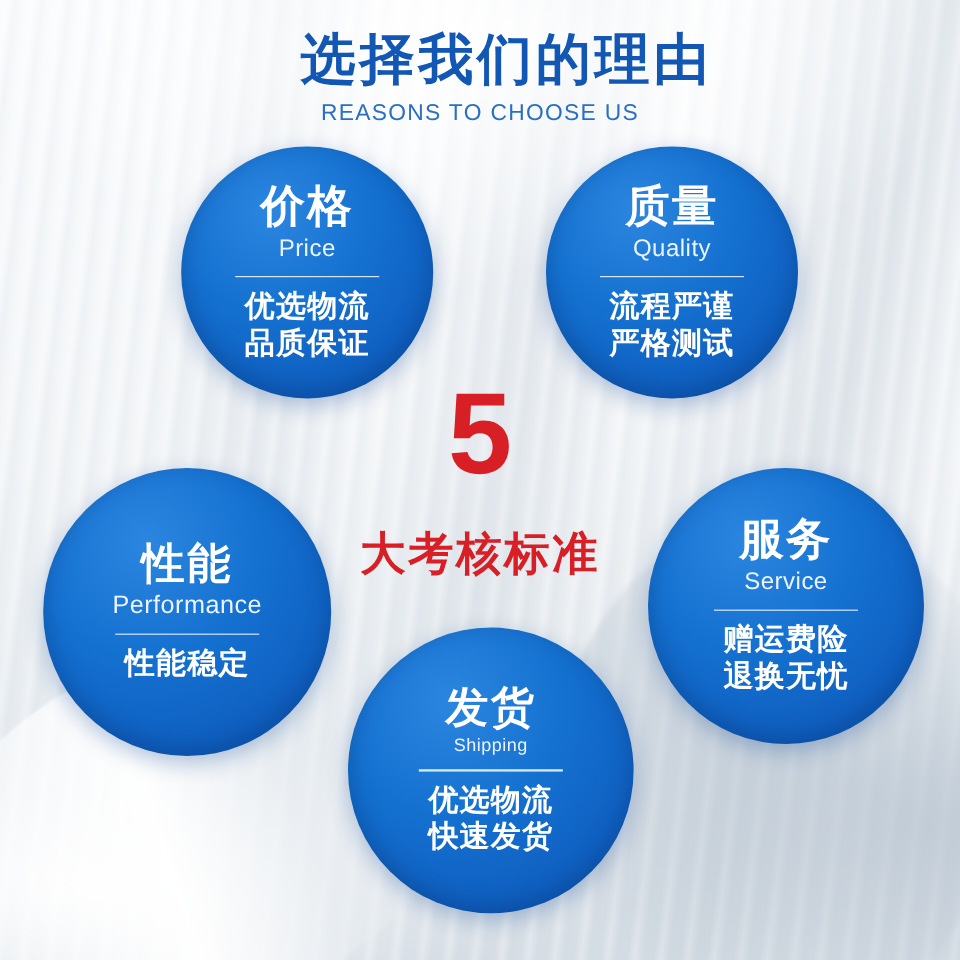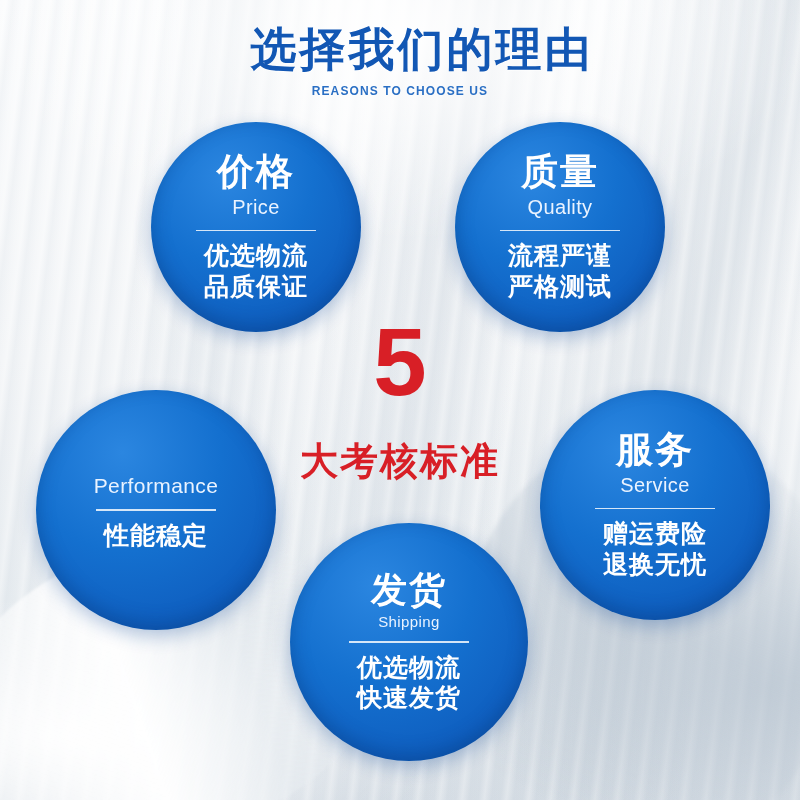--- a/index.html
+++ b/index.html
@@ -57,24 +57,24 @@
     font-size:46px;
     font-weight:bold;
     color:#1257b4;
     letter-spacing:3px;
     line-height:1;
     text-shadow:0 1px 0 rgba(255,255,255,.7);
     padding-left:44px;
   }
   .subtitle {
     margin-top:12px;
-    font-size:12px;
+    font-size:19px;
     color:#2a6fc4;
     letter-spacing:1.1px;
-    font-weight:bold;
+    font-weight:normal;
   }
 
   
   .center-num {
     position:absolute;
     left:0; right:0;
     top:316px;
     text-align:center;
     font-size:96px;
     line-height:.95;
@@ -173,20 +173,21 @@
 
 <div class="bubble" id="bubble-quality">
   <div class="b-cn">质量</div>
   <div class="b-en">Quality</div>
   <div class="b-rule"></div>
   <div class="b-desc">流程严谨</div>
   <div class="b-desc">严格测试</div>
 </div>
 
 <div class="bubble" id="bubble-perf">
+  <div class="b-cn">性能</div>
   <div class="b-en">Performance</div>
   <div class="b-rule"></div>
   <div class="b-desc">性能稳定</div>
 </div>
 
 <div class="bubble" id="bubble-service">
   <div class="b-cn">服务</div>
   <div class="b-en">Service</div>
   <div class="b-rule"></div>
   <div class="b-desc">赠运费险</div>

